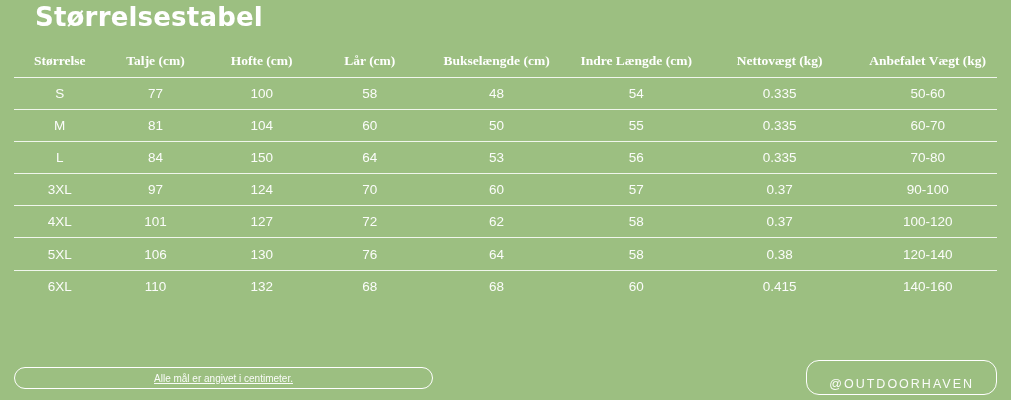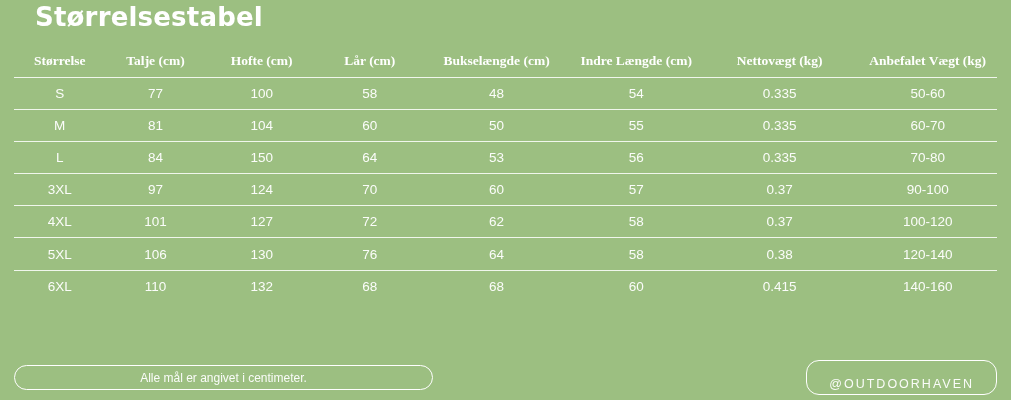--- a/index.html
+++ b/index.html
@@ -72,23 +72,24 @@
     display: flex;
     justify-content: space-between;
     align-items: center;
   }
   .note-pill {
     width: 419px;
     box-sizing: border-box;
     border: 1.5px solid #ffffff;
     border-radius: 13px;
     color: rgba(255,255,255,0.95);
-    font-size: 12px;
+    font-size: 10px;
     text-align: center;
     padding: 5px 10px 4px 10px;
+    text-decoration: underline;
   }
   .handle-pill {
     box-sizing: border-box;
     border: 1.5px solid #ffffff;
     border-radius: 13px;
     color: rgba(255,255,255,0.95);
     font-size: 12.5px;
     letter-spacing: 2px;
     text-align: center;
     padding: 16px 22px 3px 22px;

